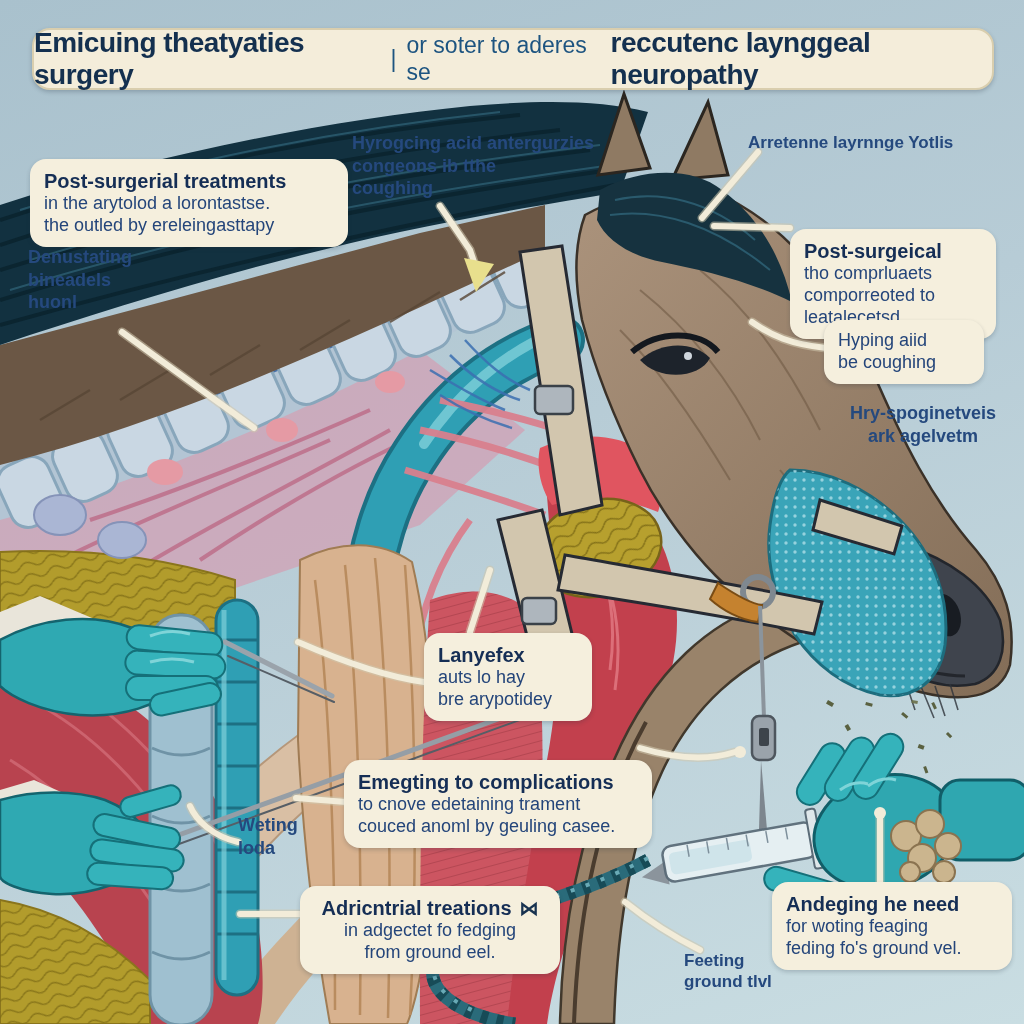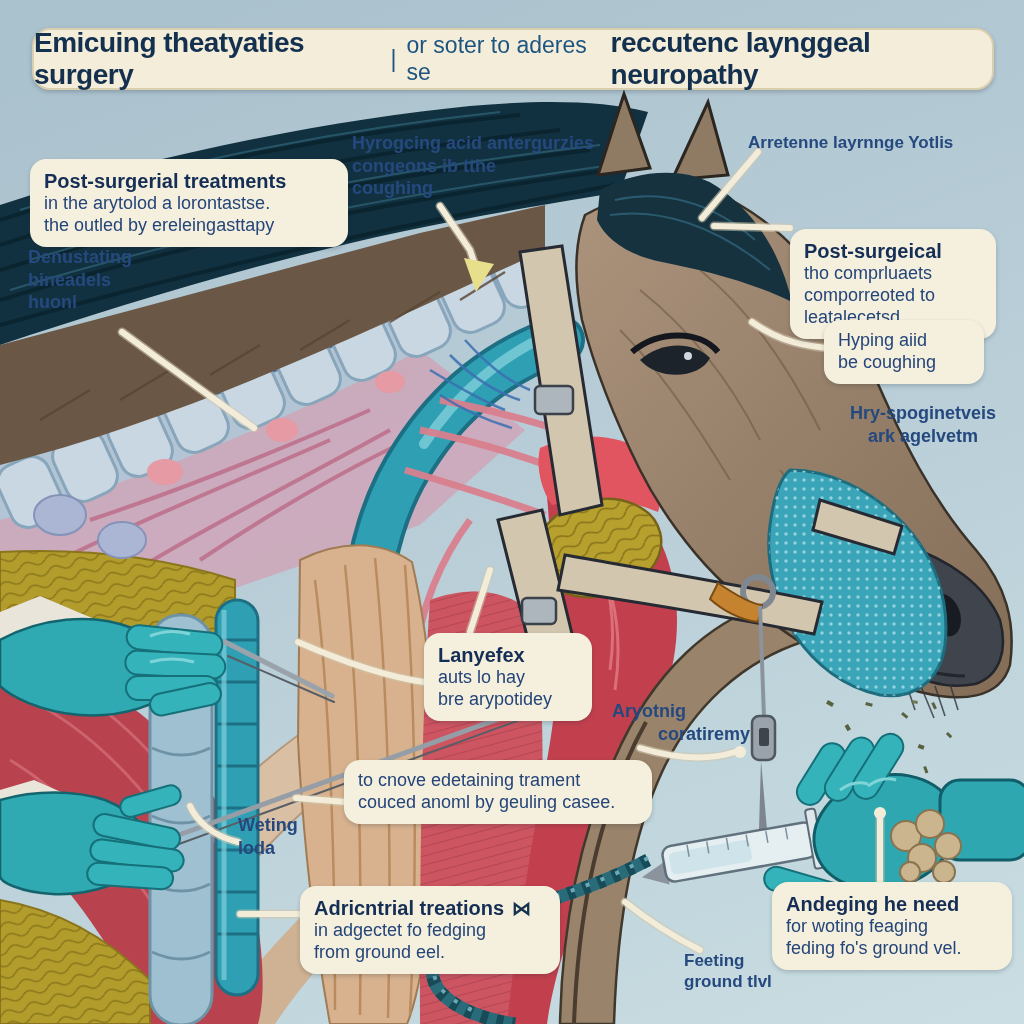--- a/index.html
+++ b/index.html
@@ -342,36 +342,33 @@
   <div>Hry-spoginetveis</div>
   <div>ark agelvetm</div>
 </div>
 
 <div class="box" style="left:424px;top:633px;width:140px;">
   <div class="t">Lanyefex</div>
   <div class="l">auts lo hay</div>
   <div class="l">bre arypotidey</div>
 </div>
 
-<div class="float" style="left:612px;top:700px;">
-  <div>Aryotnig</div>
-  <div class="ind">coratiremy</div>
-</div>
 
 <div class="box" style="left:344px;top:760px;width:280px;">
+  <div class="t">Emegting to complications</div>
   <div class="l">to cnove edetaining trament</div>
   <div class="l">couced anoml by geuling casee.</div>
 </div>
 
 <div class="float" style="left:238px;top:814px;">
   <div>Weting</div>
   <div>loda</div>
 </div>
 
-<div class="box" style="left:300px;top:886px;width:232px;">
+<div class="box" style="left:300px;top:886px;width:232px;text-align:center;">
   <div class="t"><span>Adricntrial treations</span><span class="glyph">⋈</span></div>
   <div class="l">in adgectet fo fedging</div>
   <div class="l">from ground eel.</div>
 </div>
 
 <div class="box" style="left:772px;top:882px;width:212px;">
   <div class="t">Andeging he need</div>
   <div class="l">for woting feaging</div>
   <div class="l">feding fo's ground vel.</div>
 </div>

